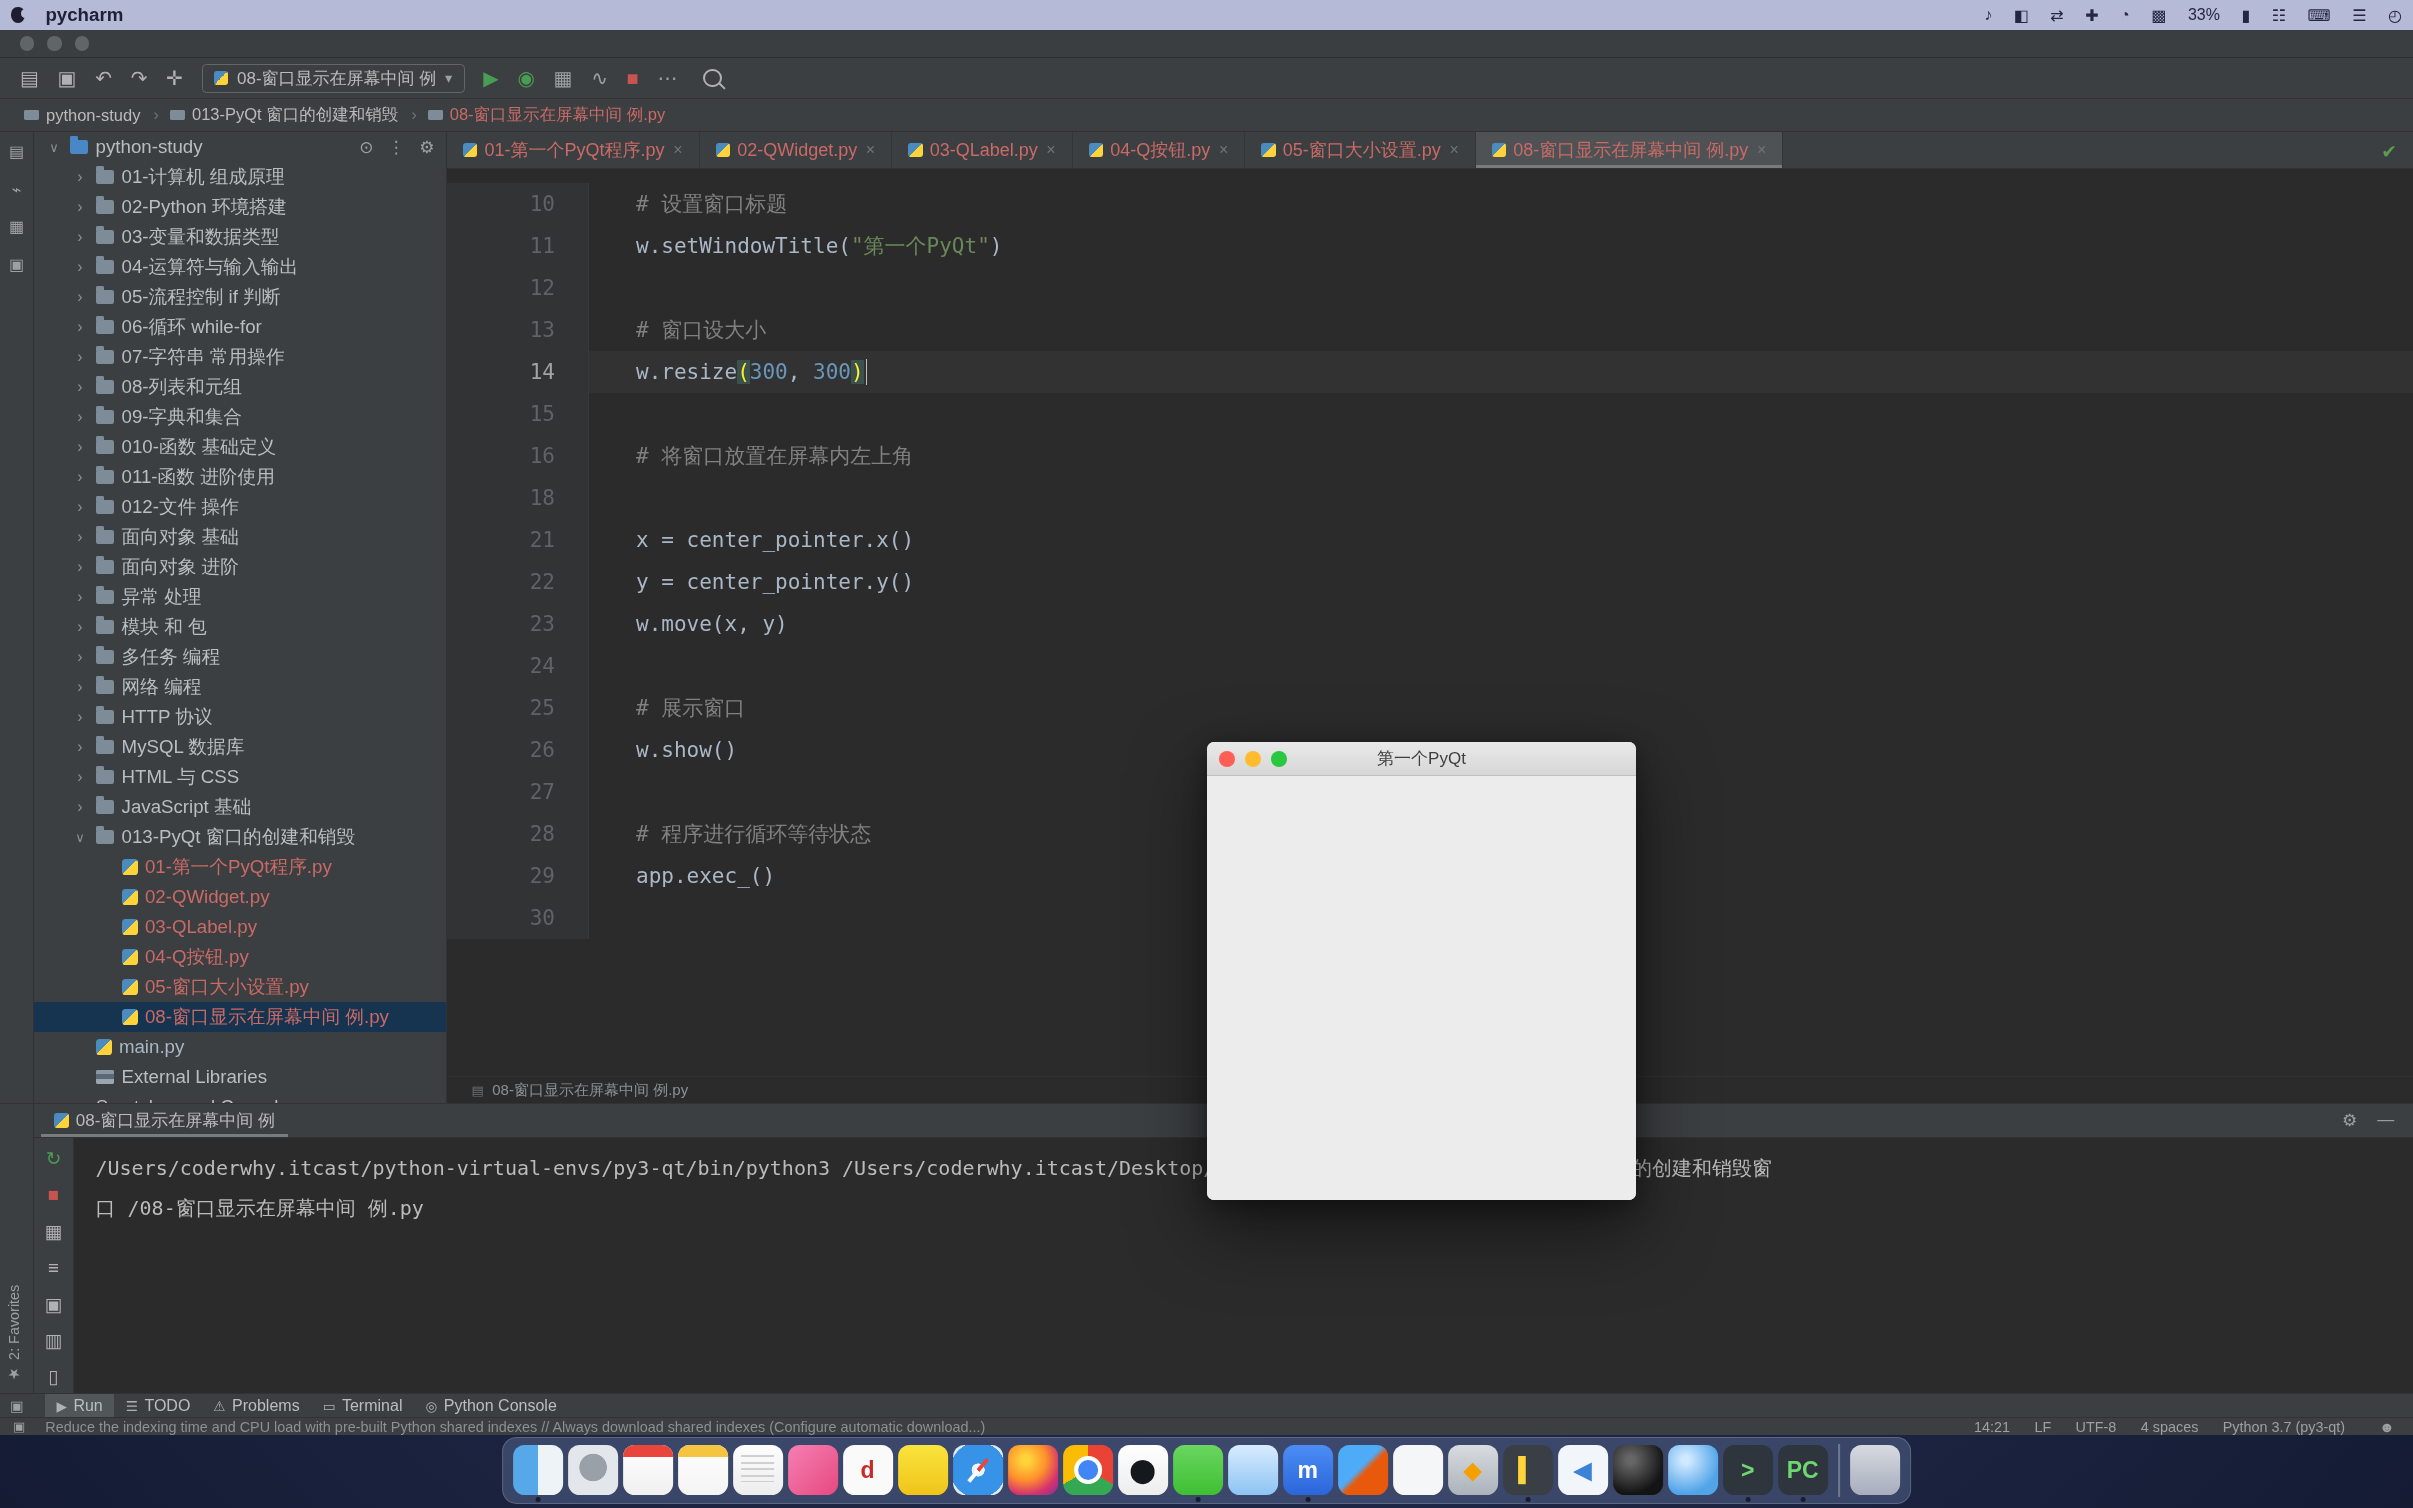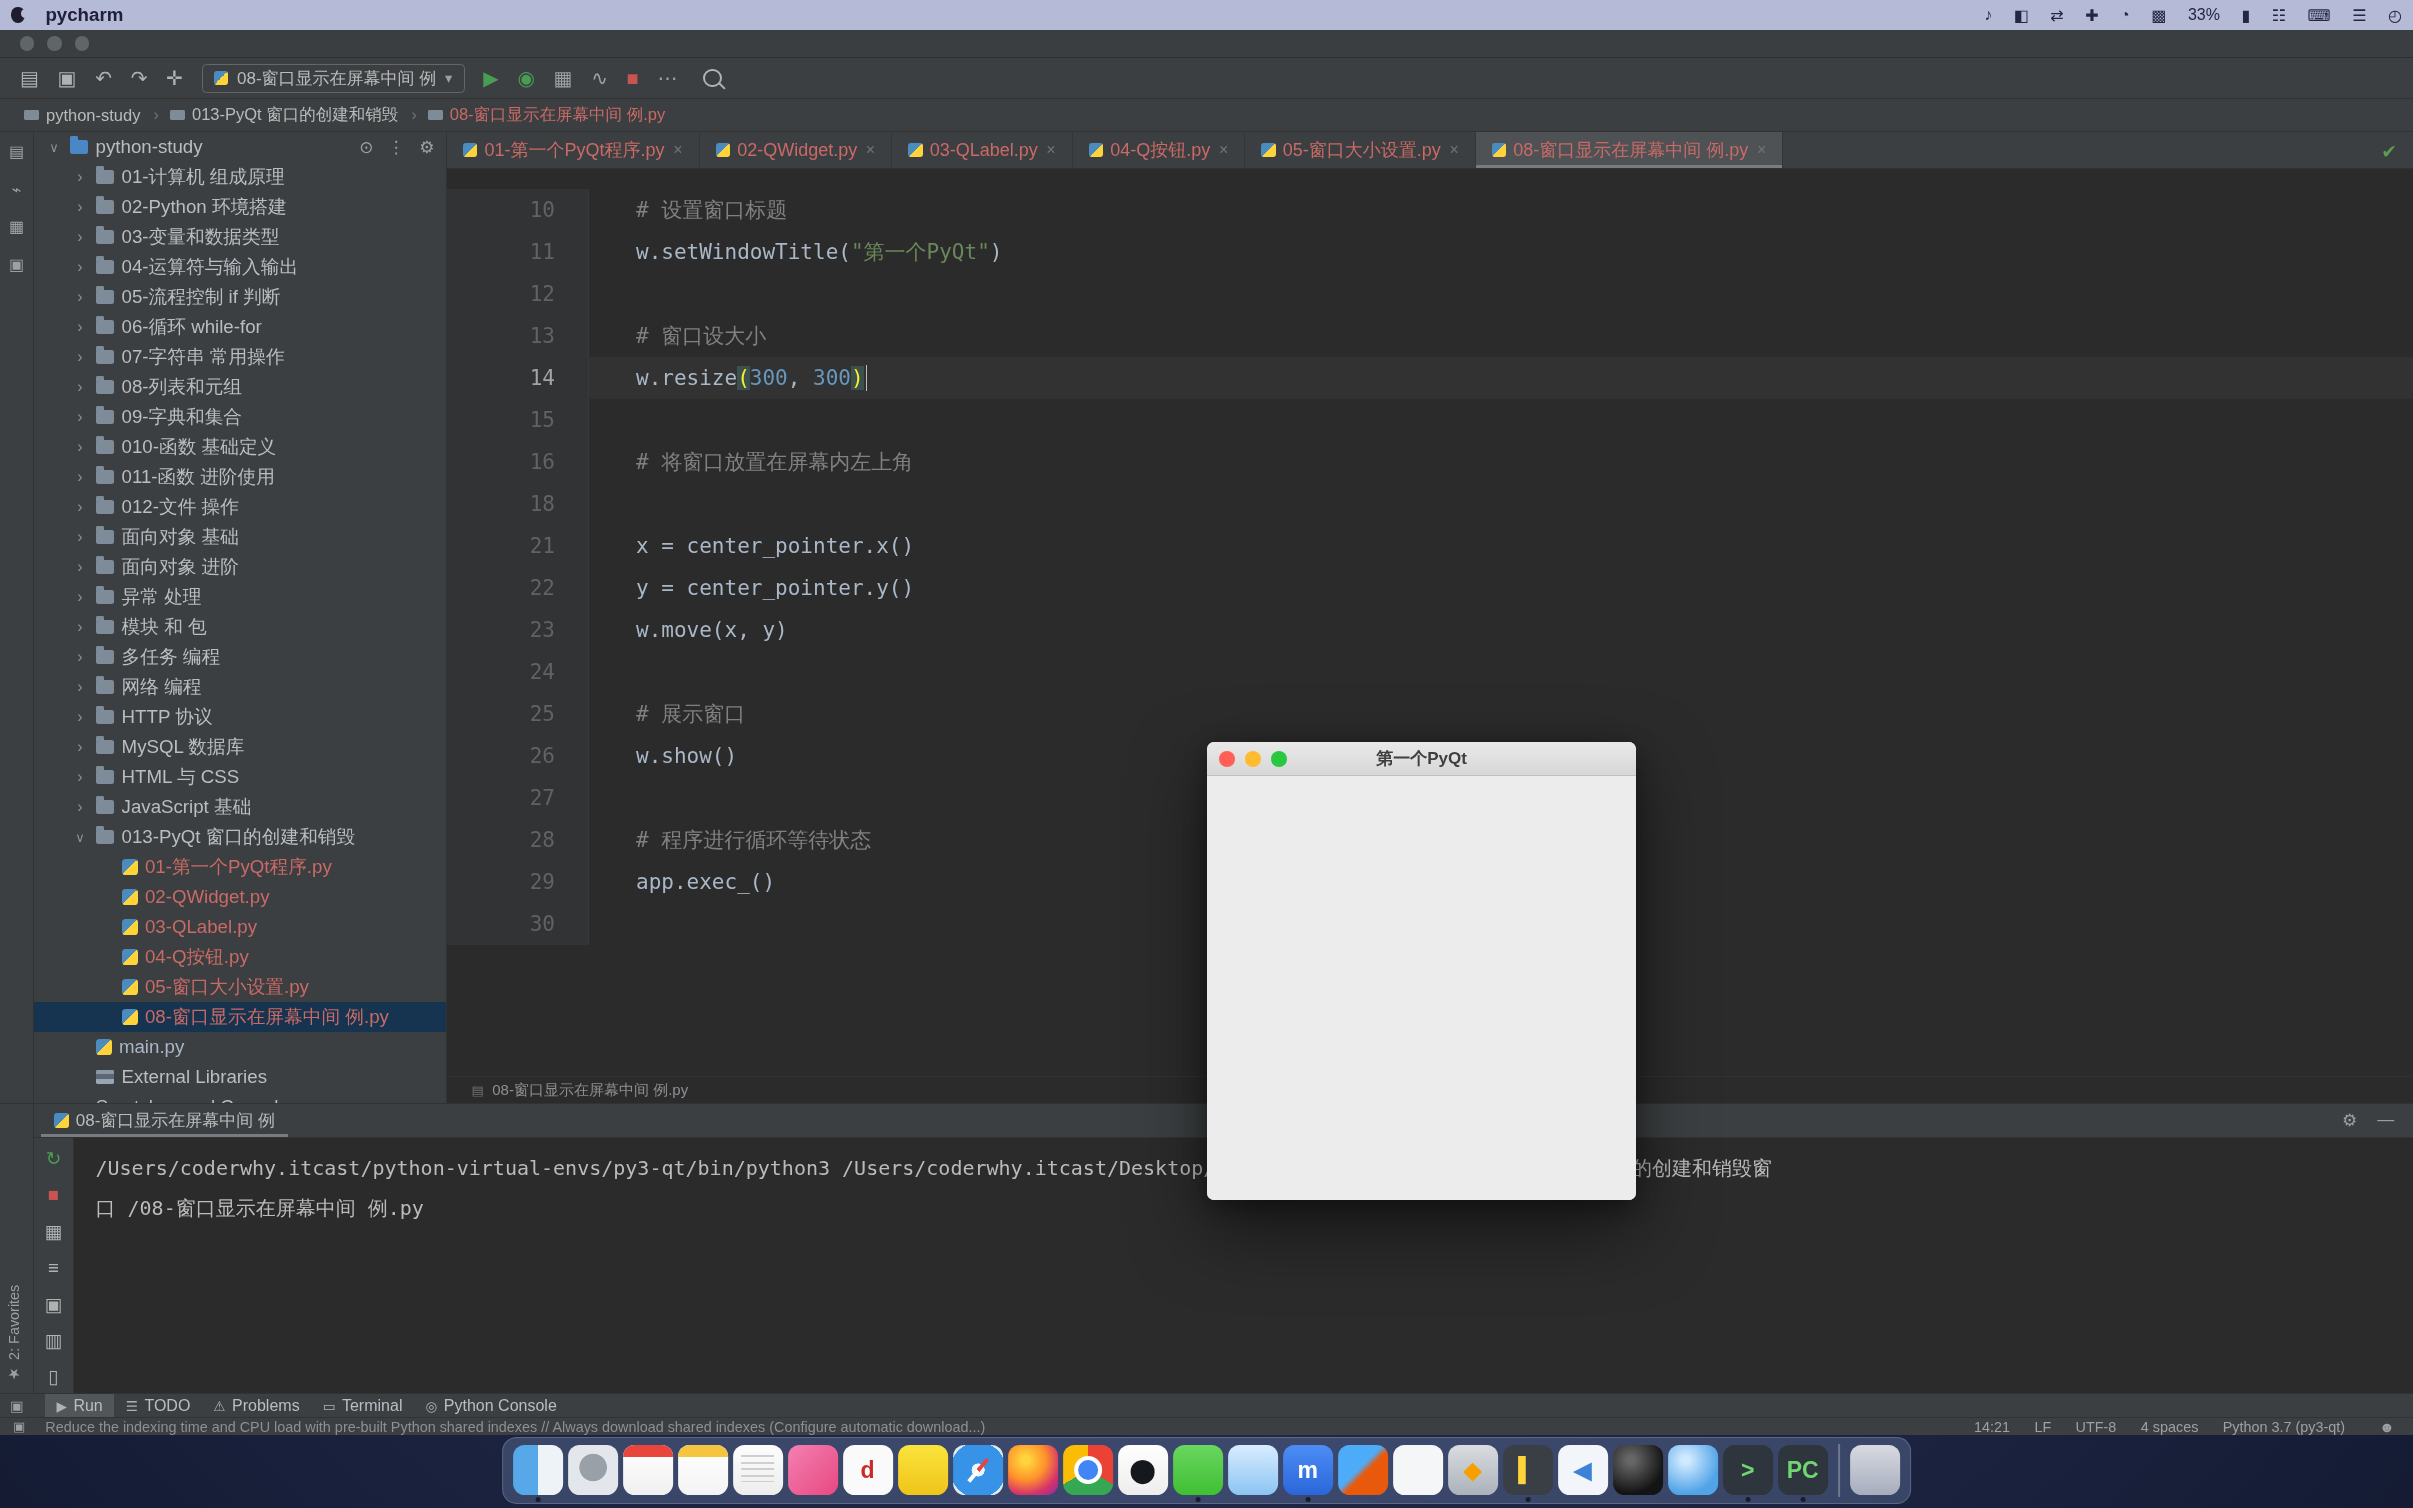--- a/index.html
+++ b/index.html
@@ -50,21 +50,21 @@
   .t-pyfile .tlabel{color:var(--c,#c96a66);}
   .t-lib .ticon{background:linear-gradient(180deg,#8a97a5 0 30%,#5c6876 30% 62%,#98a5b2 62%);border-radius:1.4px;}
   .tree-head-icons{margin-left:auto;display:flex;gap:14.4px;padding-right:11.5px;color:#9da0a3;font-size:17px;}
   
   .editor{flex:1;display:flex;flex-direction:column;background:#2b2b2b;min-width:0;position:relative;}
   .tabbar{height:36px;background:#3c3f41;border-bottom:0.7px solid #323232;display:flex;align-items:stretch;position:relative;}
   .etab{display:flex;align-items:center;gap:7.2px;padding:0 16px;border-right:0.7px solid #333537;color:#c96a66;font-size:18px;}
   .etab.active{background:#4e5254;box-shadow:inset 0 -2.9px 0 #767c80;}
   .tclose{color:#6e7478;font-size:16px;margin-left:1.4px;}
   .inspection-ok{position:absolute;right:16px;top:8.6px;color:#5c9c52;font-size:18.7px;}
-  .codewrap{flex:1;overflow:hidden;padding-top:20px;}
+  .codewrap{flex:1;overflow:hidden;padding-top:14px;}
   .cline{display:flex;height:42px;align-items:center;font-family:"DejaVu Sans Mono",monospace;font-size:21px;}
   .lnum{width:108px;padding-right:33px;text-align:right;color:#606366;flex:none;background:#313335;height:100%;display:flex;align-items:center;justify-content:flex-end;border-right:0.7px solid #37393b;}
   .lcode{flex:1;padding-left:47px;white-space:pre;height:100%;display:flex;align-items:center;}
   .cline.cur .lcode{background:#323232;}
   .cline.cur .lnum{color:#a4a3a3;}
   .cm{color:#808080;} .s{color:#6a8759;} .n{color:#6897bb;} .v{color:#a9b7c6;}
   .br{color:#ffef28;background:#3b514d;}
   .caret{display:inline-block;width:1.4px;height:26px;background:#bbbbbb;margin-left:2.2px;}
   .ebc{height:26px;border-top:0.7px solid #323232;background:#2b2b2b;display:flex;align-items:center;gap:8.6px;padding-left:24.4px;color:#8c9093;font-size:15px;}
   .ebc .mini{color:#6e7377;font-size:13px;}
@@ -86,21 +86,21 @@
   .twitem{display:flex;align-items:center;gap:6.5px;height:100%;padding:0 11.5px;color:#b9bec3;font-size:16px;}
   .twitem.active{background:#515658;}
   .twitem .g{font-size:13.6px;color:#afb1b3;}
   .statusbar{height:17px;background:#3c3f41;border-top:0.7px solid #323232;display:flex;align-items:center;padding-left:13px;}
   .sb-toggle{color:#9da0a3;font-size:13px;margin-right:20px;}
   .sb-msg{color:#8c9093;font-size:14.4px;white-space:nowrap;overflow:hidden;}
   .sb-right{margin-left:auto;display:flex;gap:34px;align-items:center;color:#9da0a3;font-size:14.4px;padding-right:18.7px;white-space:nowrap;}
   
   .pyqt{position:absolute;left:1207px;top:742px;width:429px;height:458px;border-radius:7.2px;z-index:60;
     box-shadow:0 29px 72px rgba(0,0,0,.5),0 5.7px 21.5px rgba(0,0,0,.35);overflow:hidden;background:#ececec;}
-  .pyqt-title{height:33px;background:linear-gradient(#e9e9e9,#d7d7d7);border-bottom:0.7px solid #c0c0c0;display:flex;align-items:center;position:relative;font-weight:bold;}
+  .pyqt-title{height:33px;background:linear-gradient(#e9e9e9,#d7d7d7);border-bottom:0.7px solid #c0c0c0;display:flex;align-items:center;position:relative;}
   .tl{width:16px;height:16px;border-radius:50%;flex:none;}
   .tl-red{background:#ff5f57;} .tl-yellow{background:#febc2e;} .tl-green{background:#28c840;}
   .tl-wrap{display:flex;gap:10px;padding-left:11.5px;}
   .pyqt-title-text{position:absolute;left:0;right:0;text-align:center;color:#3f3f3f;font-size:17px;}
   .pyqt-body{height:425px;background:#ececec;}
   
   .dock{position:absolute;bottom:4.3px;left:50%;transform:translateX(-50%);height:65px;display:flex;align-items:center;gap:5px;
     padding:0 10px;background:rgba(96,114,152,.45);border:0.7px solid rgba(255,255,255,.18);border-radius:14.4px;z-index:70;}
   .dicon{width:50px;height:50px;border-radius:11.5px;position:relative;display:flex;align-items:center;justify-content:center;flex:none;}
   .dglyph{font-size:23px;font-weight:bold;color:var(--gc,#333);line-height:1;}

